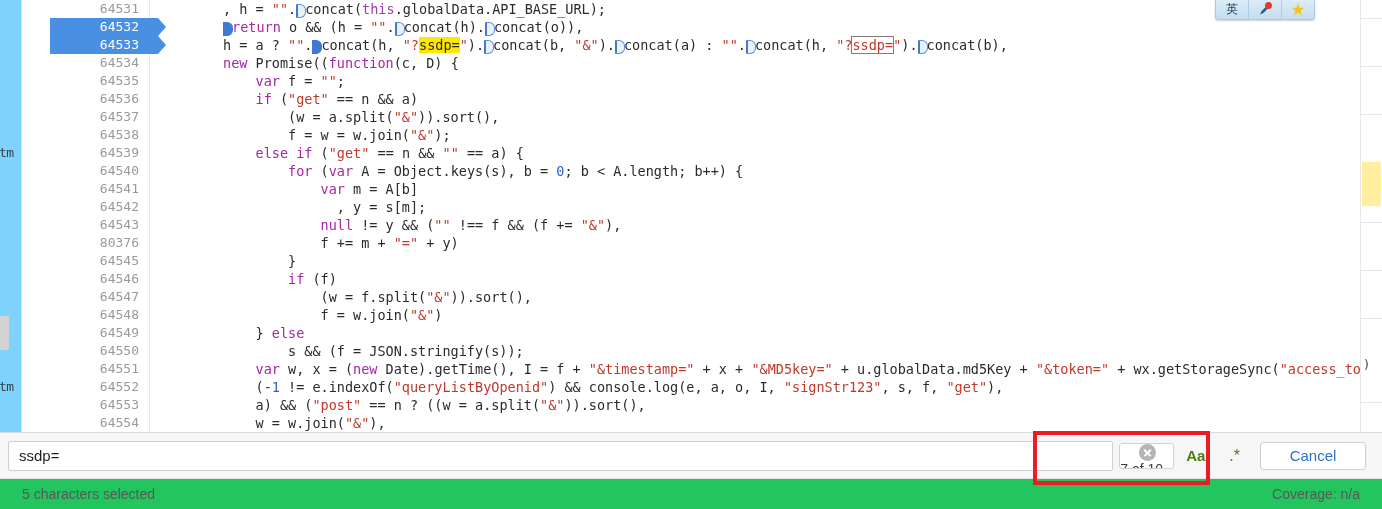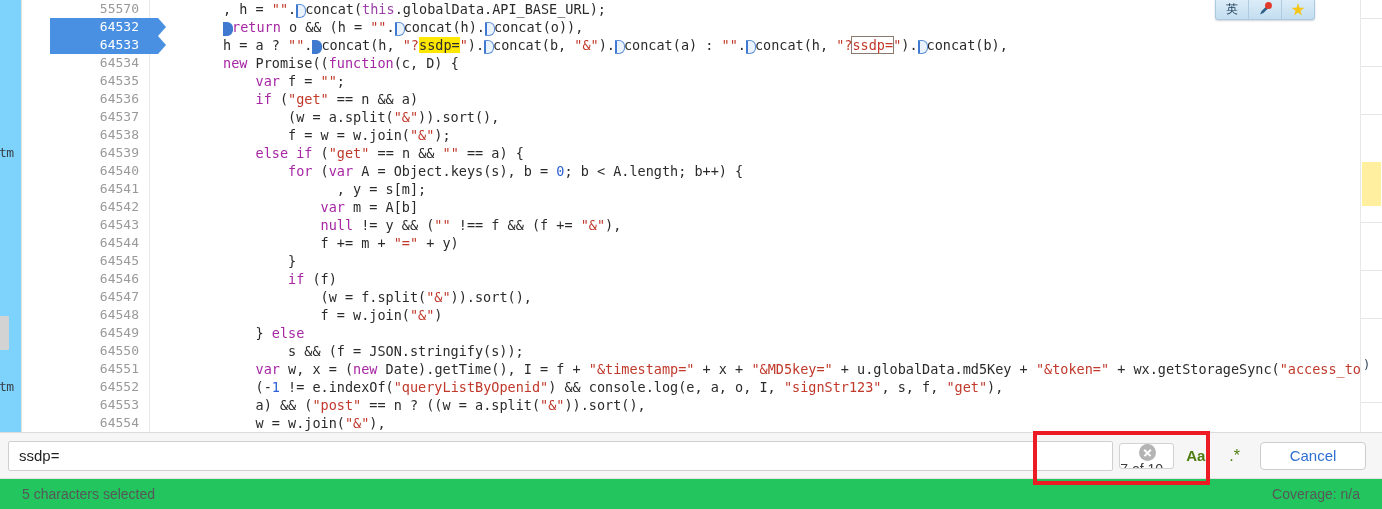--- a/index.html
+++ b/index.html
@@ -356,34 +356,34 @@
 
   <div class="editor">
 
     <div class="left-strip">
       <div class="frag" id="frag0" style="top:145px;">tm</div>
       <div class="frag" id="frag1" style="top:379px;">tm</div>
       <div class="thumb" style="top:316px; height:34px;"></div>
     </div>
 
     <div class="gutter" id="gutter">
-        <div class="ln"><span class="lnnum">55570</span></div>
+        <div class="ln"><span class="lnnum">64531</span></div>
         <div class="ln hl"><span class="lnbg"></span><span class="lnnum">64532</span></div>
         <div class="ln hl"><span class="lnbg"></span><span class="lnnum">64533</span></div>
         <div class="ln"><span class="lnnum">64534</span></div>
         <div class="ln"><span class="lnnum">64535</span></div>
         <div class="ln"><span class="lnnum">64536</span></div>
         <div class="ln"><span class="lnnum">64537</span></div>
         <div class="ln"><span class="lnnum">64538</span></div>
         <div class="ln"><span class="lnnum">64539</span></div>
         <div class="ln"><span class="lnnum">64540</span></div>
         <div class="ln"><span class="lnnum">64541</span></div>
         <div class="ln"><span class="lnnum">64542</span></div>
         <div class="ln"><span class="lnnum">64543</span></div>
-        <div class="ln"><span class="lnnum">64544</span></div>
+        <div class="ln"><span class="lnnum">80376</span></div>
         <div class="ln"><span class="lnnum">64545</span></div>
         <div class="ln"><span class="lnnum">64546</span></div>
         <div class="ln"><span class="lnnum">64547</span></div>
         <div class="ln"><span class="lnnum">64548</span></div>
         <div class="ln"><span class="lnnum">64549</span></div>
         <div class="ln"><span class="lnnum">64550</span></div>
         <div class="ln"><span class="lnnum">64551</span></div>
         <div class="ln"><span class="lnnum">64552</span></div>
         <div class="ln"><span class="lnnum">64553</span></div>
         <div class="ln"><span class="lnnum">64554</span></div>
@@ -393,22 +393,22 @@
         <div class="cl">        , h = <span class="str">""</span>.<span class="dmark"></span>concat(<span class="this">this</span>.globalData.API_BASE_URL);</div>
         <div class="cl">        <span class="dmark solid"></span><span class="kw">return</span> o &amp;&amp; (h = <span class="str">""</span>.<span class="dmark"></span>concat(h).<span class="dmark"></span>concat(o)),</div>
         <div class="cl">        h = a ? <span class="str">""</span>.<span class="dmark solid"></span>concat(h, <span class="str">"?<span class="match-active">ssdp=</span>"</span>).<span class="dmark"></span>concat(b, <span class="str">"&amp;"</span>).<span class="dmark"></span>concat(a) : <span class="str">""</span>.<span class="dmark"></span>concat(h, <span class="str">"?<span class="match-box">ssdp=</span>"</span>).<span class="dmark"></span>concat(b),</div>
         <div class="cl">        <span class="kw">new</span> Promise((<span class="kw">function</span>(c, D) {</div>
         <div class="cl">            <span class="kw">var</span> f = <span class="str">""</span>;</div>
         <div class="cl">            <span class="kw">if</span> (<span class="str">"get"</span> == n &amp;&amp; a)</div>
         <div class="cl">                (w = a.split(<span class="str">"&amp;"</span>)).sort(),</div>
         <div class="cl">                f = w = w.join(<span class="str">"&amp;"</span>);</div>
         <div class="cl">            <span class="kw">else</span> <span class="kw">if</span> (<span class="str">"get"</span> == n &amp;&amp; <span class="str">""</span> == a) {</div>
         <div class="cl">                <span class="kw">for</span> (<span class="kw">var</span> A = Object.keys(s), b = <span class="num">0</span>; b &lt; A.length; b++) {</div>
+        <div class="cl">                    <span class="kw">var</span> m = A[b]</div>
         <div class="cl">                      , y = s[m];</div>
-        <div class="cl">                    <span class="kw">var</span> m = A[b]</div>
         <div class="cl">                    <span class="kw">null</span> != y &amp;&amp; (<span class="str">""</span> !== f &amp;&amp; (f += <span class="str">"&amp;"</span>),</div>
         <div class="cl">                    f += m + <span class="str">"="</span> + y)</div>
         <div class="cl">                }</div>
         <div class="cl">                <span class="kw">if</span> (f)</div>
         <div class="cl">                    (w = f.split(<span class="str">"&amp;"</span>)).sort(),</div>
         <div class="cl">                    f = w.join(<span class="str">"&amp;"</span>)</div>
         <div class="cl">            } <span class="kw">else</span></div>
         <div class="cl">                s &amp;&amp; (f = JSON.stringify(s));</div>
         <div class="cl">            <span class="kw">var</span> w, x = (<span class="kw">new</span> Date).getTime(), I = f + <span class="str">"&amp;timestamp="</span> + x + <span class="str">"&amp;MD5key="</span> + u.globalData.md5Key + <span class="str">"&amp;token="</span> + wx.getStorageSync(<span class="str">"access_token"</span>)</div>
         <div class="cl">            (-<span class="num">1</span> != e.indexOf(<span class="str">"queryListByOpenid"</span>) &amp;&amp; console.log(e, a, o, I, <span class="str">"signStr123"</span>, s, f, <span class="str">"get"</span>),</div>

